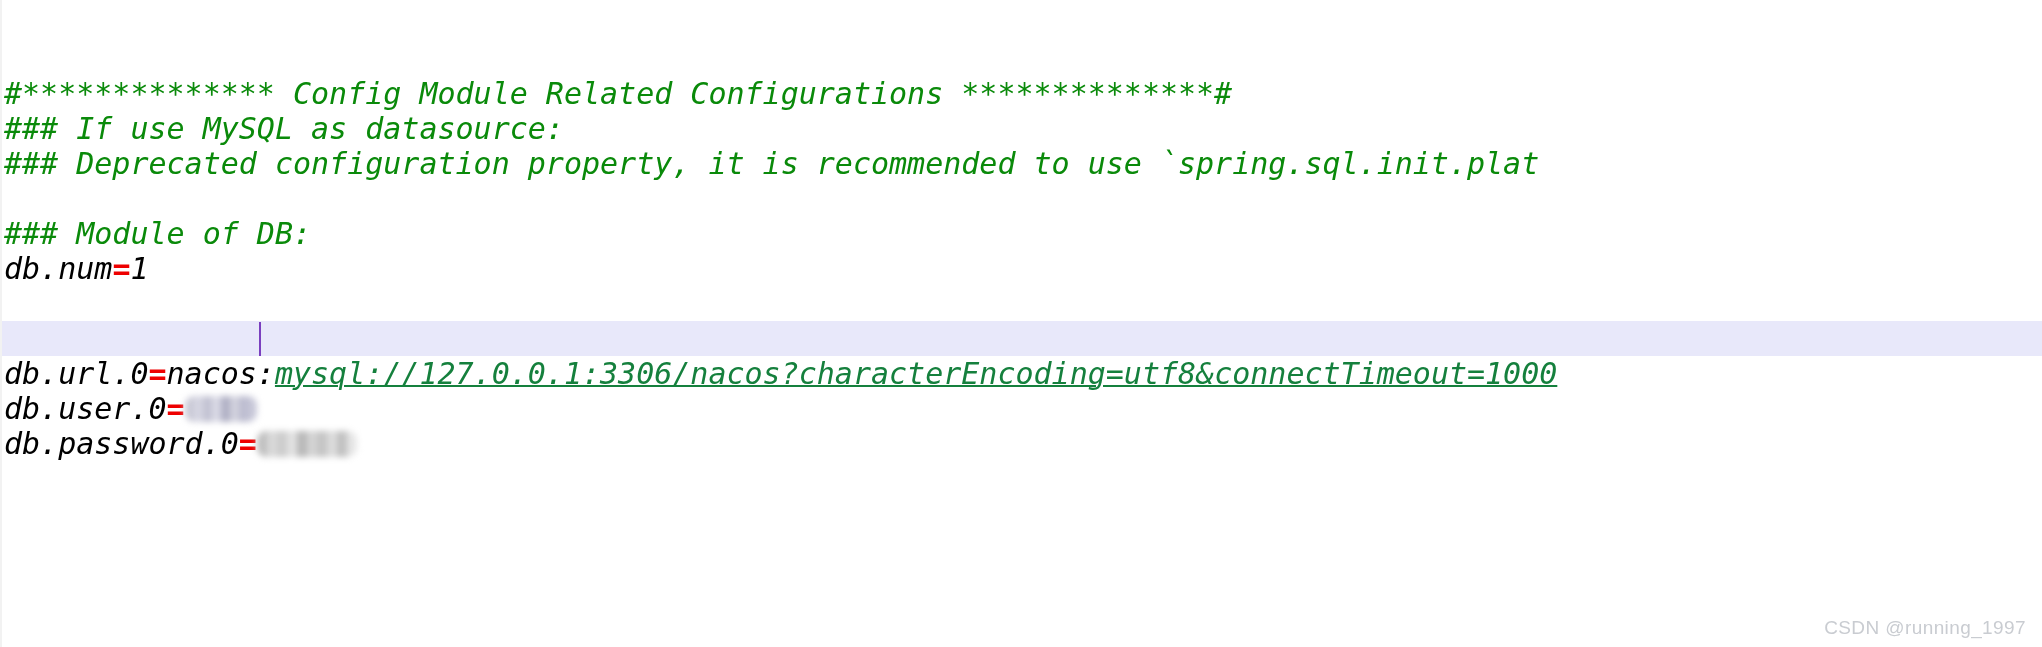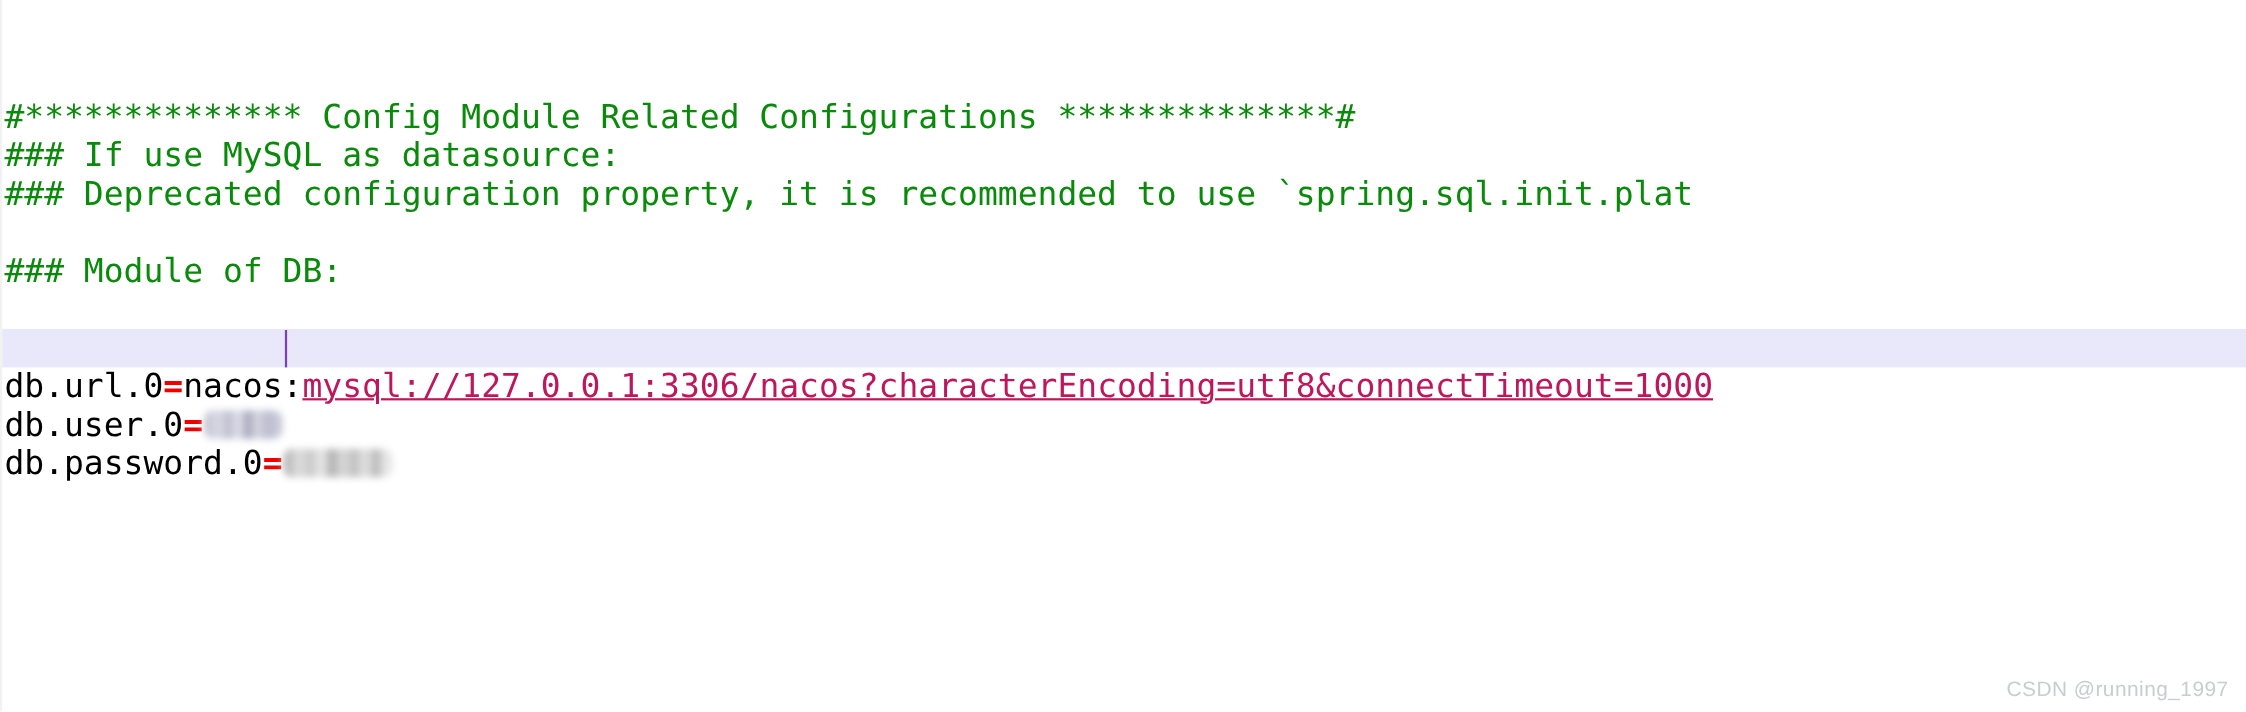--- a/index.html
+++ b/index.html
@@ -28,22 +28,23 @@
     left: 0;
     top: 0;
     width: 2px;
     height: 647px;
     background: #f2f2f2;
   }
 
   .code-area {
     position: absolute;
     left: 2px;
-    top: 19px;
+    top: 6px;
     width: 2040px;
+    font-style: italic;
   }
 
   .line {
     position: relative;
     height: 35px;
     line-height: 35px;
     white-space: pre;
     font-size: 30px;
     letter-spacing: 0px;
     font-family: "DejaVu Sans Mono", "Liberation Mono", monospace;
@@ -53,21 +54,21 @@
     position: relative;
     display: block;
     padding-left: 2px;
     white-space: pre;
   }
 
   .comment  { color: #0a8a0a; }
   .key      { color: #000000; }
   .val      { color: #000000; }
   .eq       { color: #ee0000; font-weight: bold; }
-  .url      { color: #be185d; text-decoration: underline; text-decoration-thickness: 2px; }
+  .url      { color: #15803d; text-decoration: underline; text-decoration-thickness: 2px; }
 
   
   .line.current {
     background: #e8e8fa;
   }
 
   
   .caret {
     position: absolute;
     width: 2px;
@@ -129,20 +130,23 @@
 
 
     <div class="line blank">
       <span class="line-inner"></span>
     </div>
 
     <div class="line">
       <span class="line-inner comment">### Module of DB:</span>
     </div>
 
+    <div class="line">
+      <span class="line-inner"><span class="key">db.num</span><span class="eq">=</span><span class="val">1</span></span>
+    </div>
 
     <div class="line blank">
       <span class="line-inner"></span>
     </div>
 
     <div class="line">
       <span class="line-inner comment">### Connect URL of DB:</span>
     </div>
 
     <div class="line">

